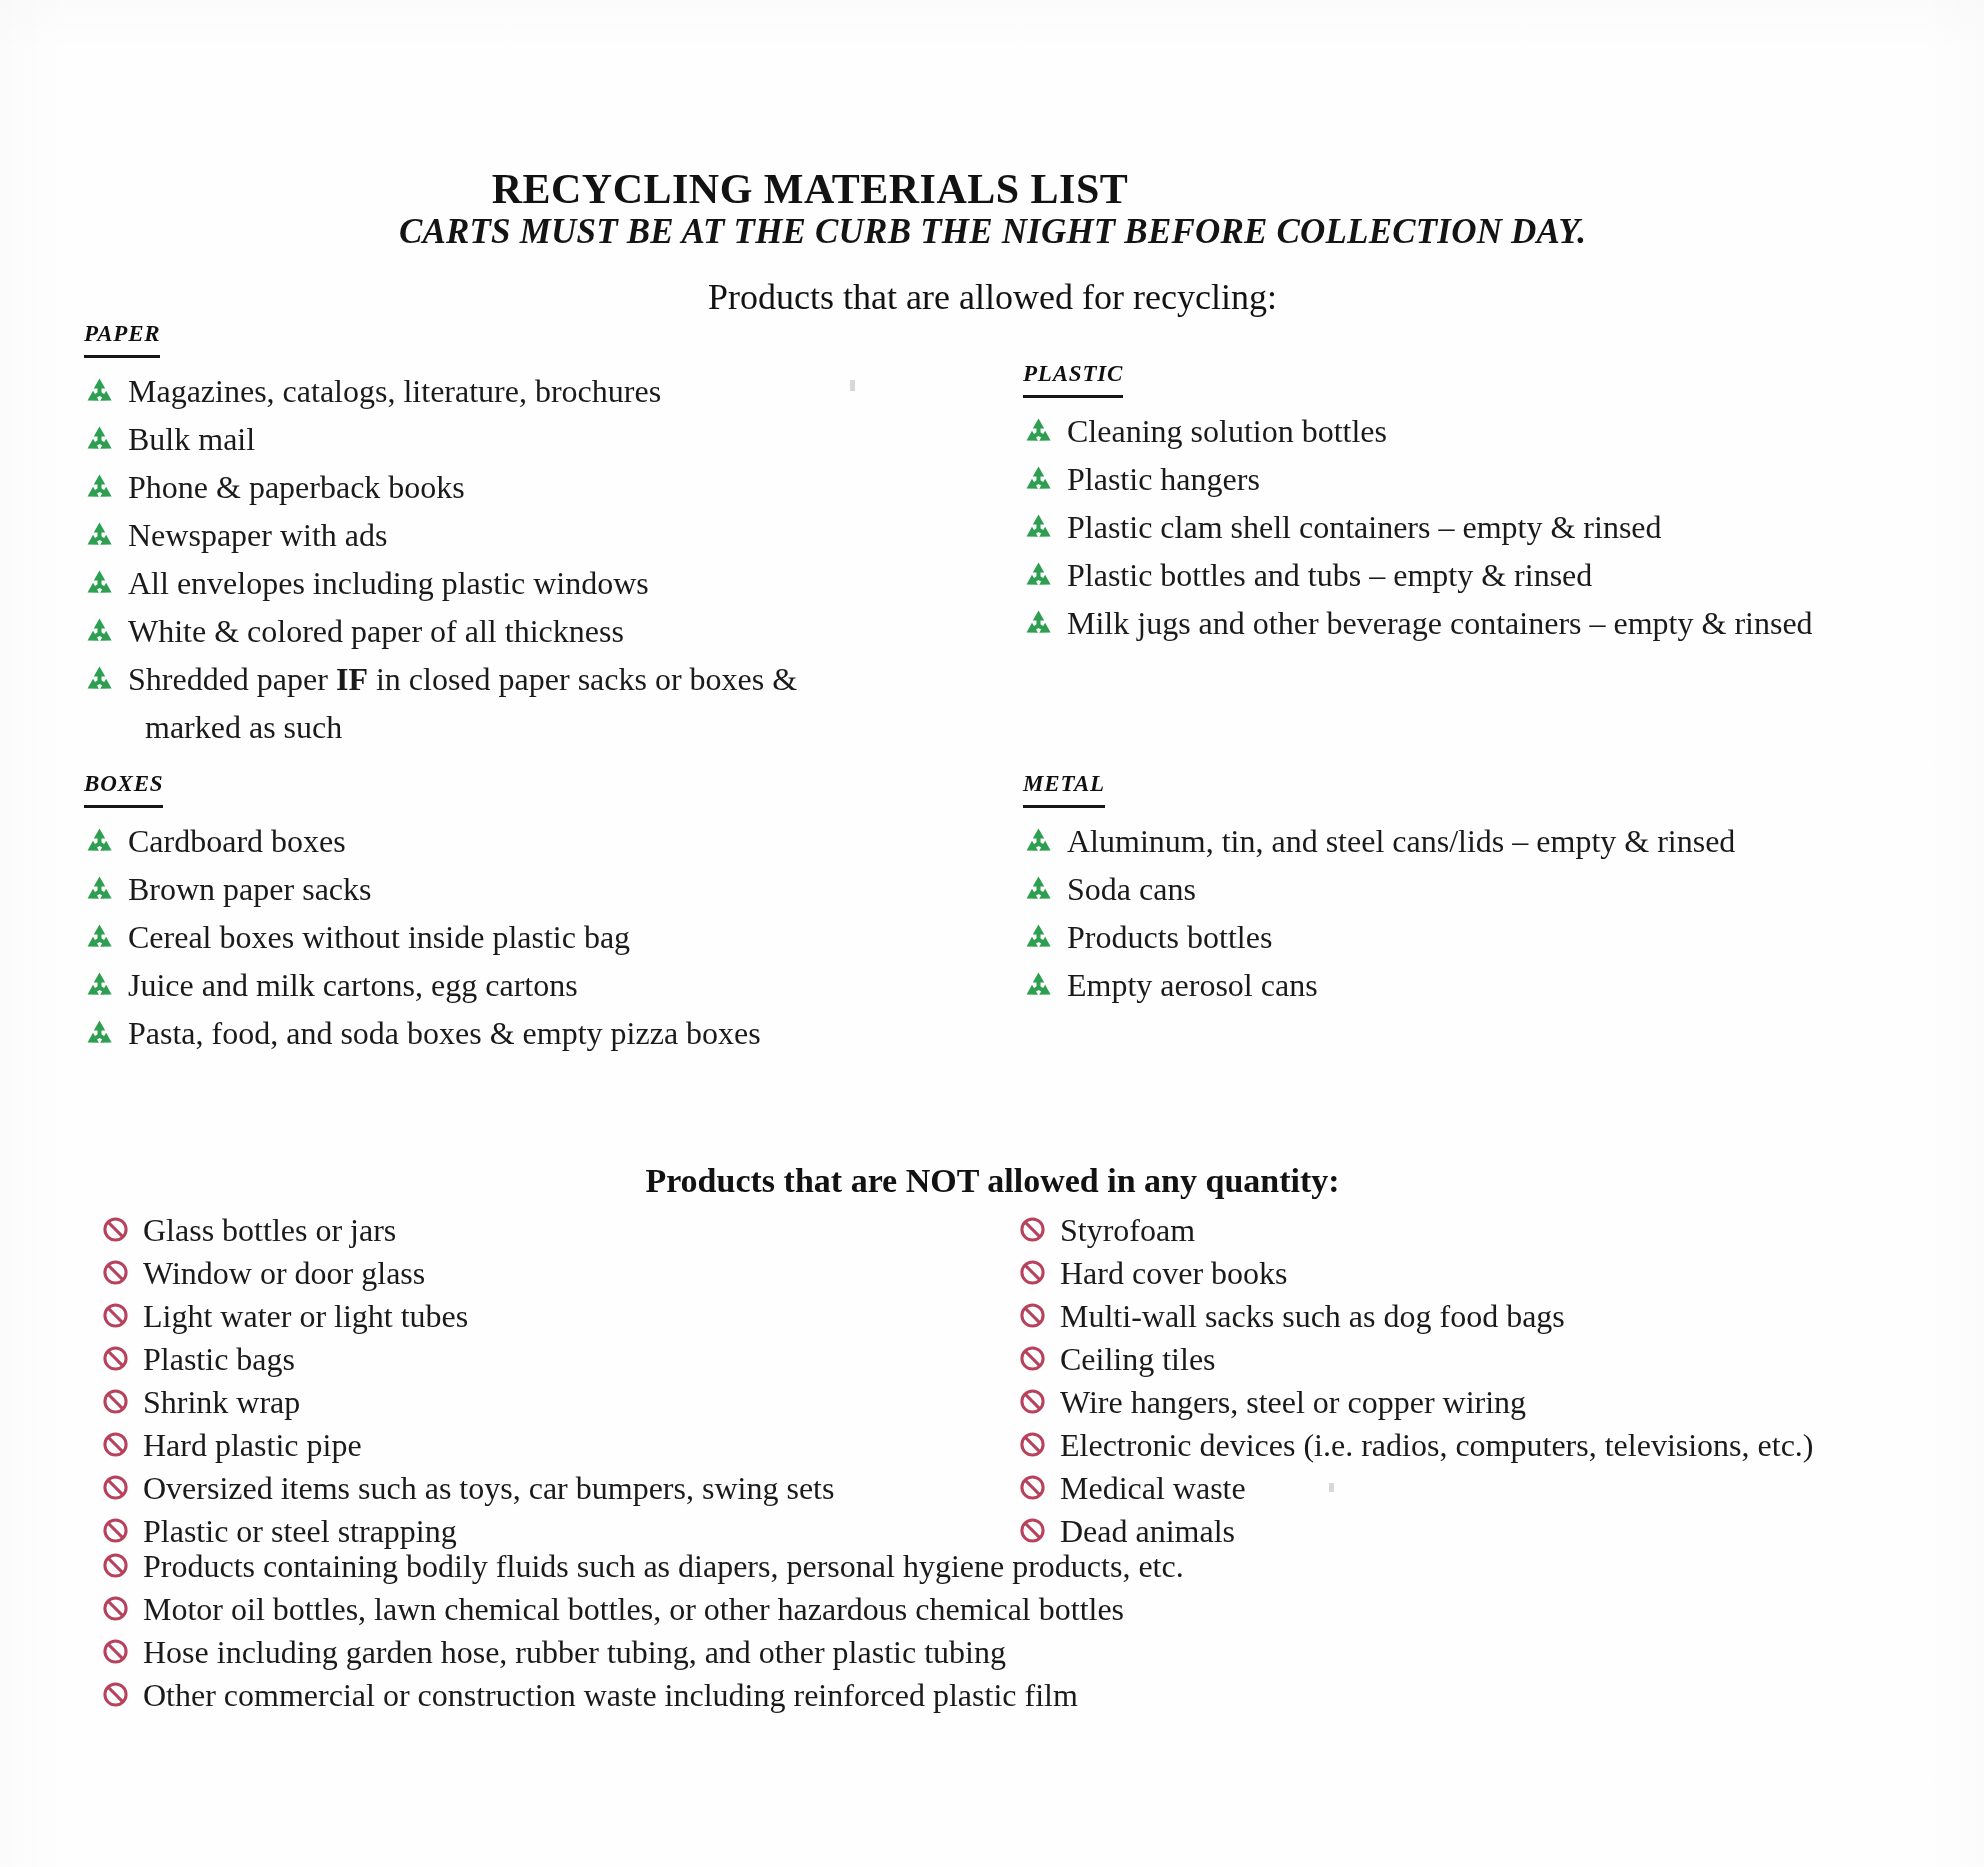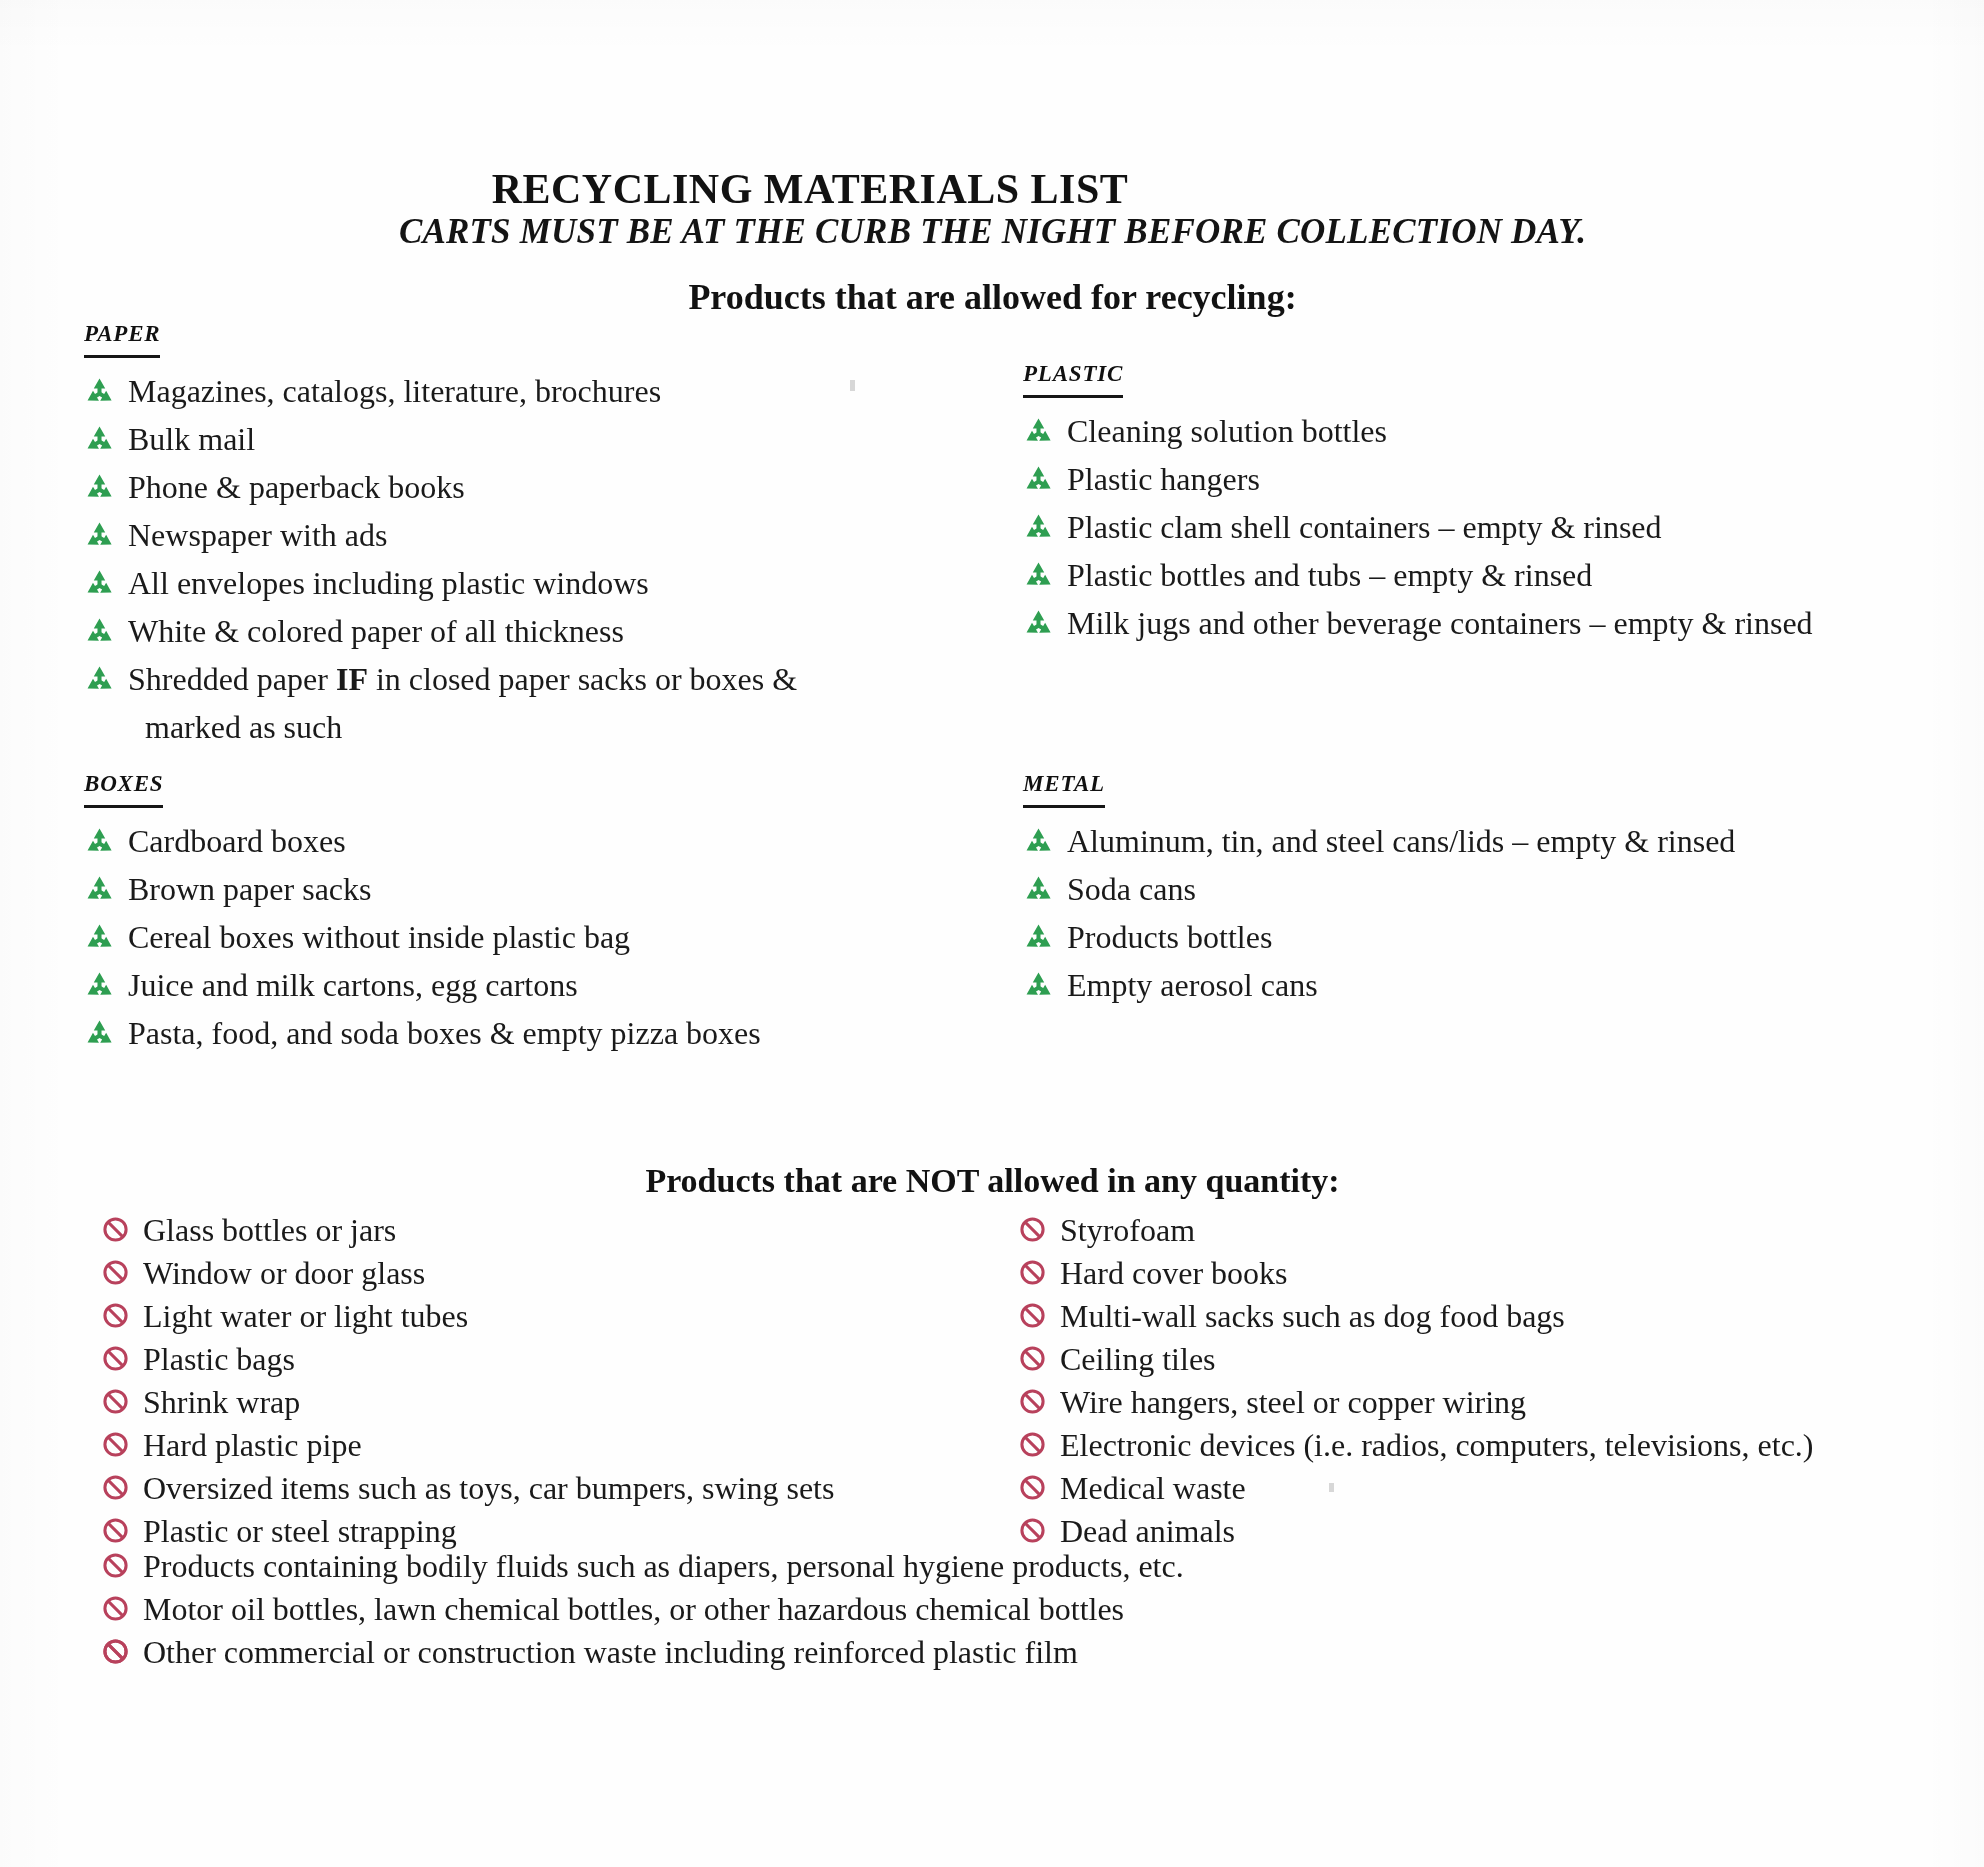--- a/index.html
+++ b/index.html
@@ -57,21 +57,21 @@
     font-style: italic;
     letter-spacing: 0.2px;
     color: #141414;
   }
   .heading-allowed {
     position: absolute;
     left: 0; top: 276px;
     width: 1985px;
     text-align: center;
     font-size: 36px;
-    font-weight: bold;
+    font-weight: normal;
     color: #121212;
   }
   .heading-notallowed {
     position: absolute;
     left: 0; top: 1162px;
     width: 1985px;
     text-align: center;
     font-size: 34px;
     font-weight: bold;
     color: #121212;
@@ -481,21 +481,21 @@
             <svg viewBox="0 0 40 40">
               <circle cx="20" cy="20" r="14.6" fill="none" stroke="#b8415c" stroke-width="4.2"></circle>
               <line x1="10.2" y1="10.2" x2="29.8" y2="29.8" stroke="#b8415c" stroke-width="4.2"></line>
             </svg>
           </span><span>Motor oil bottles, lawn chemical bottles, or other hazardous chemical bottles</span></li>
       <li><span class="marker">
             <svg viewBox="0 0 40 40">
               <circle cx="20" cy="20" r="14.6" fill="none" stroke="#b8415c" stroke-width="4.2"></circle>
               <line x1="10.2" y1="10.2" x2="29.8" y2="29.8" stroke="#b8415c" stroke-width="4.2"></line>
             </svg>
-          </span></li>
+          </span><span>Hose including garden hose, rubber tubing, and other plastic tubing</span></li>
       <li><span class="marker">
             <svg viewBox="0 0 40 40">
               <circle cx="20" cy="20" r="14.6" fill="none" stroke="#b8415c" stroke-width="4.2"></circle>
               <line x1="10.2" y1="10.2" x2="29.8" y2="29.8" stroke="#b8415c" stroke-width="4.2"></line>
             </svg>
           </span><span>Other commercial or construction waste including reinforced plastic film</span></li>
     </ul>
   </div>
 
 </div>

